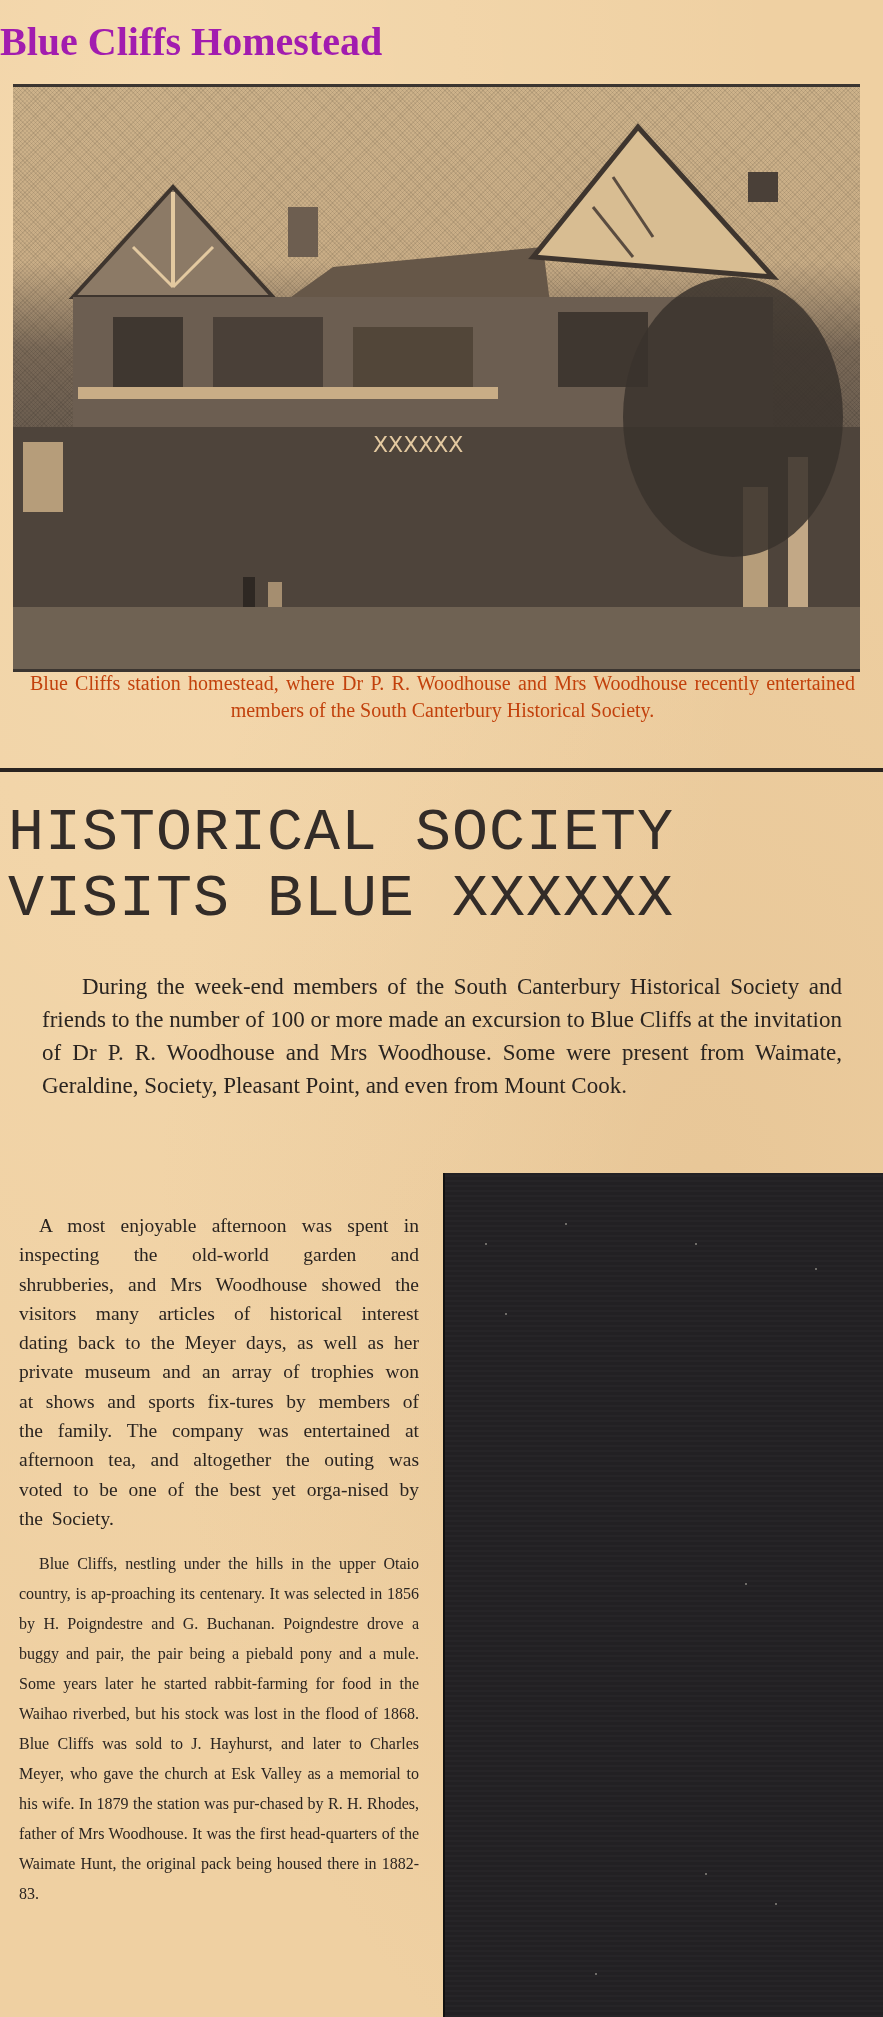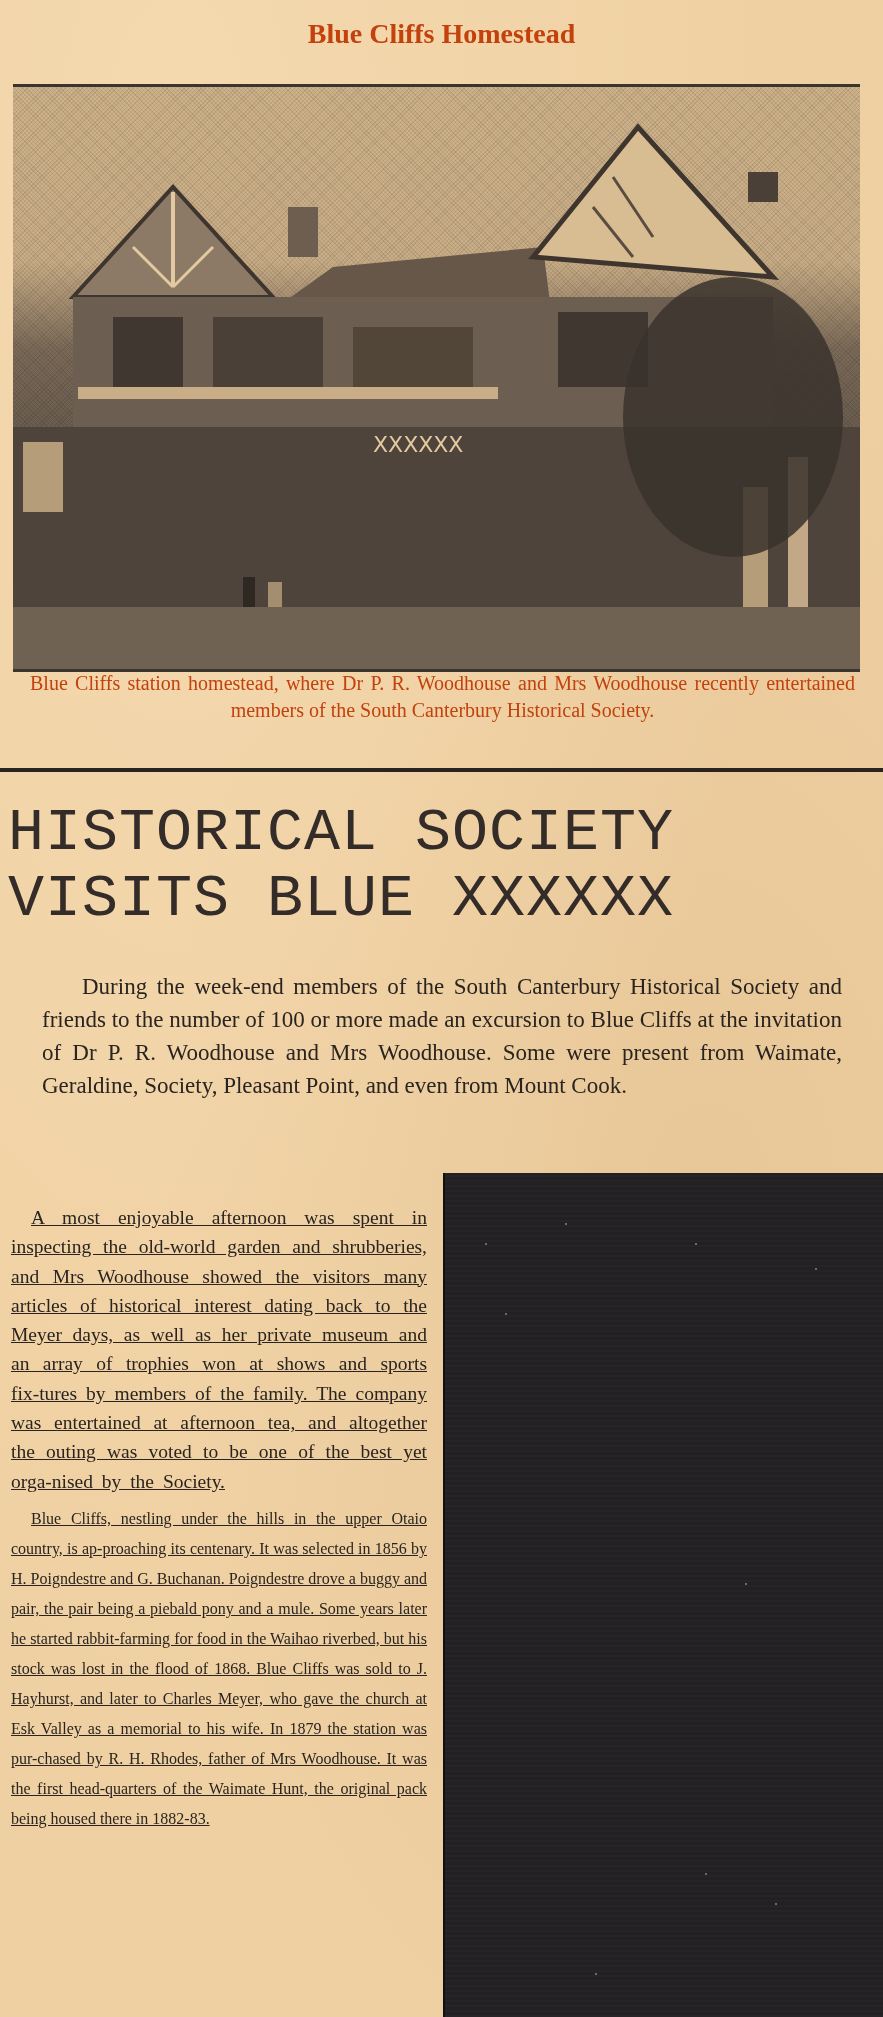--- a/index.html
+++ b/index.html
@@ -13,26 +13,25 @@
     }
     .paper {
       position: absolute; left: 0; top: 0; width: 883px; height: 2017px;
       background:
         radial-gradient(ellipse at 20% 10%, rgba(255,235,200,0.35), transparent 60%),
         radial-gradient(ellipse at 80% 60%, rgba(210,170,120,0.25), transparent 55%),
         #efd0a2;
     }
     .headline-top {
       position: absolute; top: 18px; left: 0; width: 883px;
-      text-align: center;
       font-family: "Liberation Serif", serif;
       font-weight: bold;
-      font-size: 28px;
+      font-size: 40px;
       letter-spacing: 0px;
-      color: #c2410c;
+      color: #a21caf;
     }
     .photo {
       position: absolute; left: 13px; top: 84px; width: 847px; height: 582px;
       background:
         repeating-linear-gradient(45deg, rgba(0,0,0,0.08) 0 1px, transparent 1px 3px),
         repeating-linear-gradient(-45deg, rgba(0,0,0,0.08) 0 1px, transparent 1px 3px),
         linear-gradient(to bottom, #cdb28a 0%, #c9ad86 30%, #7b6a58 45%, #5d5248 70%, #6f6253 85%, #5a5048 100%);
       overflow: hidden;
       border-top: 3px solid #3b3530;
       border-bottom: 3px solid #3b3530;
@@ -67,21 +66,21 @@
       line-height: 33px;
       text-align: justify;
       color: #2a2420;
     }
     .lead p { margin: 0; text-indent: 40px; }
     .col {
       position: absolute; left: 3px; top: 1195px; width: 432px;
       font-family: "Liberation Serif", serif;
       color: #2a2420;
     }
-    .col p { margin: 8px; text-align: justify; text-indent: 20px; text-decoration: underline; }
+    .col p { margin: 16px; text-align: justify; text-indent: 20px; }
     .col p.p1 { font-size: 19.5px; line-height: 29.3px; word-spacing: 4px; }
     .col p.p2 { font-size: 16px; line-height: 30px; margin-top: 6px; }
     .dark-panel {
       position: absolute; left: 443px; top: 1173px; width: 440px; height: 844px;
       background:
         repeating-linear-gradient(0deg, rgba(255,255,255,0.02) 0 2px, transparent 2px 5px),
         #222023;
       border-left: 2px solid #111;
     }
     .speck { position: absolute; width: 2px; height: 2px; background: #8a8680; border-radius: 50%; }

